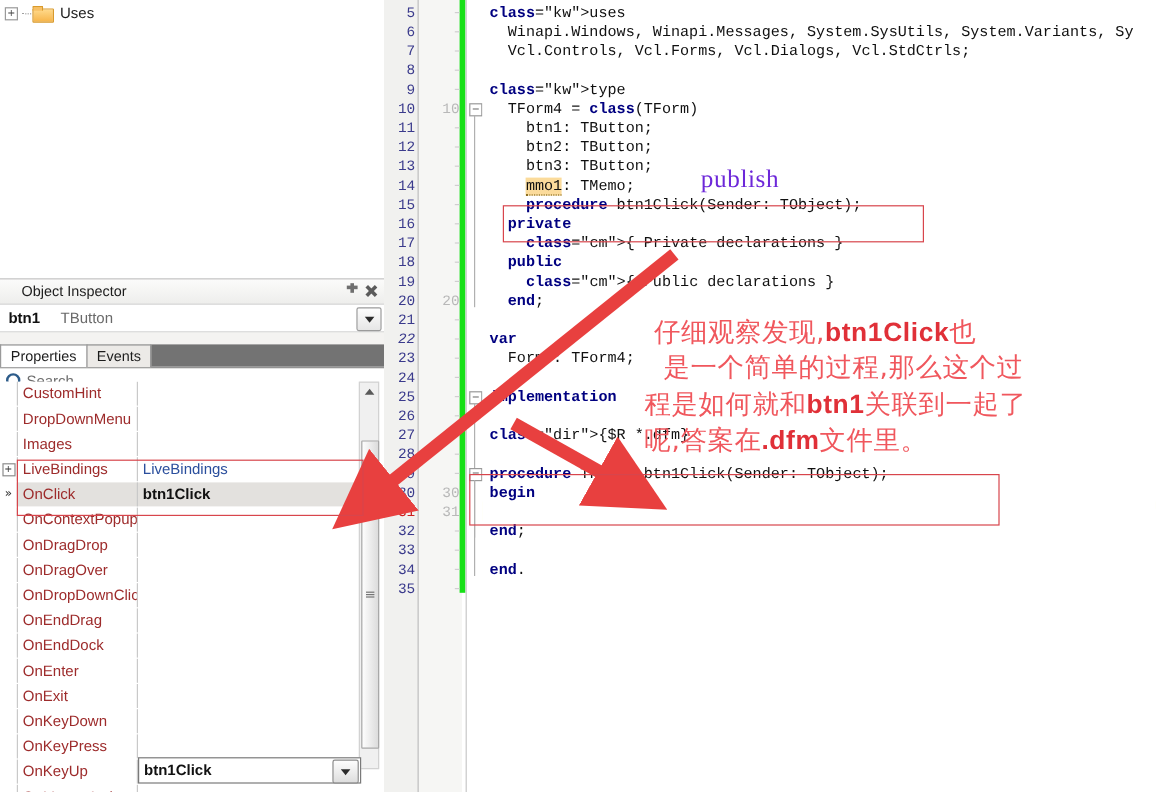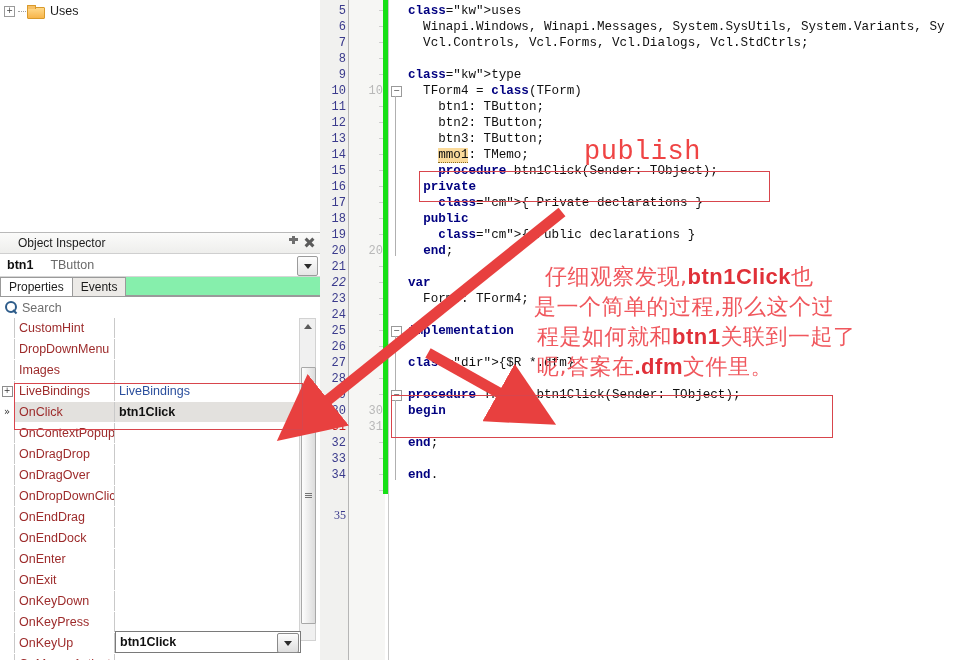--- a/index.html
+++ b/index.html
@@ -69,22 +69,23 @@
   .oi-obj-name{font-weight:bold;color:#111;font-size:12.5px;}
   .oi-obj-class{color:#6a6a6a;font-size:12.5px;margin-left:17px;}
   .oi-obj-drop{
     position:absolute;right:2px;top:2px;width:19px;height:18px;
     background:linear-gradient(#fdfdfd,#e6e6e6);border:1px solid #9b9b9b;border-radius:2px;
     display:flex;align-items:center;justify-content:center;
   }
   .caret{width:0;height:0;border-left:4px solid transparent;border-right:4px solid transparent;border-top:5px solid #2b2b2b;}
 
   .oi-tabs{
-    height:19px;background:#86efac;display:flex;align-items:flex-end;
+    height:19px;background:#737373;display:flex;align-items:flex-end;
     border-bottom:1px solid #9a9a9a;
+    margin-top:10px;
   }
   .oi-tab{
     height:18px;line-height:18px;padding:0 8px;font-size:12px;color:#1c1c1c;
     border:1px solid #9a9a9a;border-bottom:none;background:#fff;margin-right:-1px;
   }
   .oi-tab.inactive{background:#eceae7;color:#1c1c1c;}
   .oi-tabs-fill{flex:1;border-bottom:1px solid #9a9a9a;height:18px;}
 
   .oi-search{
     height:21px;background:#fff;border-bottom:1px solid #cfcfcf;
@@ -204,22 +205,22 @@
   .fold-box{
     position:absolute;width:9px;height:9px;border:1px solid #9a9a9a;background:#fff;
     font-size:8px;line-height:7px;text-align:center;color:#444;
     font-family:"DejaVu Sans", sans-serif;
   }
   .fold-line{position:absolute;width:1px;background:#b0b0b0;}
 
   
   .anno{position:absolute;left:0;top:0;width:963px;height:660px;pointer-events:none;}
   .anno-word{
-    position:absolute;color:#ef4444;font-family:Liberation Mono, monospace;
-    font-size:27px;letter-spacing:0.5px;
+    position:absolute;color:#6d28d9;font-family:Liberation Serif, serif;
+    font-size:21px;letter-spacing:0.5px;
   }
   .cn-text{
     position:absolute;color:#f0575d;font-family:"DejaVu Sans",sans-serif;
     font-size:22px;line-height:30px;letter-spacing:0.5px;white-space:nowrap;
   }
   .cn-text b{color:#e03038;font-family:"Liberation Sans",sans-serif;font-weight:bold;}
   .rbox{position:absolute;border:1.5px solid #d8454c;}
 </style>
 </head>
 <body>
@@ -450,21 +451,21 @@
         <div class="ln" style="top: 323px; width: 24px; right: 617px; font-family: Liberation Mono, monospace;">25</div>
         <div class="ln" style="top: 339px; width: 24px; right: 617px;">26</div>
         <div class="ln" style="top: 355px; width: 24px; right: 617px;">27</div>
         <div class="ln" style="top: 371px; width: 24px; right: 617px;">28</div>
         <div class="ln" style="top: 387px; width: 24px; right: 617px;">29</div>
         <div class="ln" style="top: 403px; width: 24px; right: 617px;">30</div>
         <div class="ln red" style="top: 419px; width: 24px; right: 617px;">31</div>
         <div class="ln" style="top: 435px; width: 24px; right: 617px;">32</div>
         <div class="ln" style="top: 451px; width: 24px; right: 617px;">33</div>
         <div class="ln" style="top: 467px; width: 24px; right: 617px;">34</div>
-        <div class="ln" style="top: 507px; width: 24px; right: 617px; font-family: Liberation Serif, serif;">35</div>
+        <div class="ln" style="top: 483px; width: 24px; right: 617px;">35</div>
       </div>
     <div id="gutter-marks">
         <div style="position: absolute; top: 3px; left: 29px; width: 34px; text-align: right; line-height: 16px; height: 16px; font-size: 12px; color: rgb(184, 184, 184); font-family: &quot;Liberation Mono&quot;, &quot;DejaVu Sans Mono&quot;, monospace;"><span style="display:inline-block;width:4px;height:1px;background:#cfcfcf;vertical-align:middle;"></span></div>
         <div style="position: absolute; top: 19px; left: 29px; width: 34px; text-align: right; line-height: 16px; height: 16px; font-size: 12px; color: rgb(184, 184, 184); font-family: &quot;Liberation Mono&quot;, &quot;DejaVu Sans Mono&quot;, monospace;"><span style="display:inline-block;width:4px;height:1px;background:#cfcfcf;vertical-align:middle;"></span></div>
         <div style="position: absolute; top: 35px; left: 29px; width: 34px; text-align: right; line-height: 16px; height: 16px; font-size: 12px; color: rgb(184, 184, 184); font-family: &quot;Liberation Mono&quot;, &quot;DejaVu Sans Mono&quot;, monospace;"><span style="display:inline-block;width:4px;height:1px;background:#cfcfcf;vertical-align:middle;"></span></div>
         <div style="position: absolute; top: 51px; left: 29px; width: 34px; text-align: right; line-height: 16px; height: 16px; font-size: 12px; color: rgb(184, 184, 184); font-family: &quot;Liberation Mono&quot;, &quot;DejaVu Sans Mono&quot;, monospace;"><span style="display:inline-block;width:4px;height:1px;background:#cfcfcf;vertical-align:middle;"></span></div>
         <div style="position: absolute; top: 67px; left: 29px; width: 34px; text-align: right; line-height: 16px; height: 16px; font-size: 12px; color: rgb(184, 184, 184); font-family: &quot;Liberation Mono&quot;, &quot;DejaVu Sans Mono&quot;, monospace;"><span style="display:inline-block;width:4px;height:1px;background:#cfcfcf;vertical-align:middle;"></span></div>
         <div style="position: absolute; top: 83px; left: 29px; width: 34px; text-align: right; line-height: 16px; height: 16px; font-size: 12px; color: rgb(184, 184, 184); font-family: &quot;Liberation Mono&quot;, &quot;DejaVu Sans Mono&quot;, monospace;">10</div>
         <div style="position: absolute; top: 99px; left: 29px; width: 34px; text-align: right; line-height: 16px; height: 16px; font-size: 12px; color: rgb(184, 184, 184); font-family: &quot;Liberation Mono&quot;, &quot;DejaVu Sans Mono&quot;, monospace;"><span style="display:inline-block;width:4px;height:1px;background:#cfcfcf;vertical-align:middle;"></span></div>
         <div style="position: absolute; top: 115px; left: 29px; width: 34px; text-align: right; line-height: 16px; height: 16px; font-size: 12px; color: rgb(184, 184, 184); font-family: &quot;Liberation Mono&quot;, &quot;DejaVu Sans Mono&quot;, monospace;"><span style="display:inline-block;width:4px;height:1px;background:#cfcfcf;vertical-align:middle;"></span></div>
@@ -507,18 +508,18 @@
   </svg>
 
   <div class="anno">
     <div class="rbox" style="left:419px;top:171px;width:349px;height:29px;"></div>
     <div class="rbox" style="left:391px;top:395px;width:440px;height:41px;"></div>
     <div class="rbox" style="left:14px;top:383px;width:287px;height:45px;"></div>
 
     <div class="anno-word" style="left:584px;top:137px;">publish</div>
 
     <div class="cn-text" style="left:545px;top:262px;">仔细观察发现,<b>btn1Click</b>也</div>
-    <div class="cn-text" style="left:534px;top:292px;">是一个简单的过程,那么这个过</div>
+    <div class="cn-text" style="left:553px;top:292px;">是一个简单的过程,那么这个过</div>
     <div class="cn-text" style="left:537px;top:322px;">程是如何就和<b>btn1</b>关联到一起了</div>
     <div class="cn-text" style="left:537px;top:352px;">呢,答案在<b>.dfm</b>文件里。</div>
   </div>
 
 </div>
 
 </body></html>

